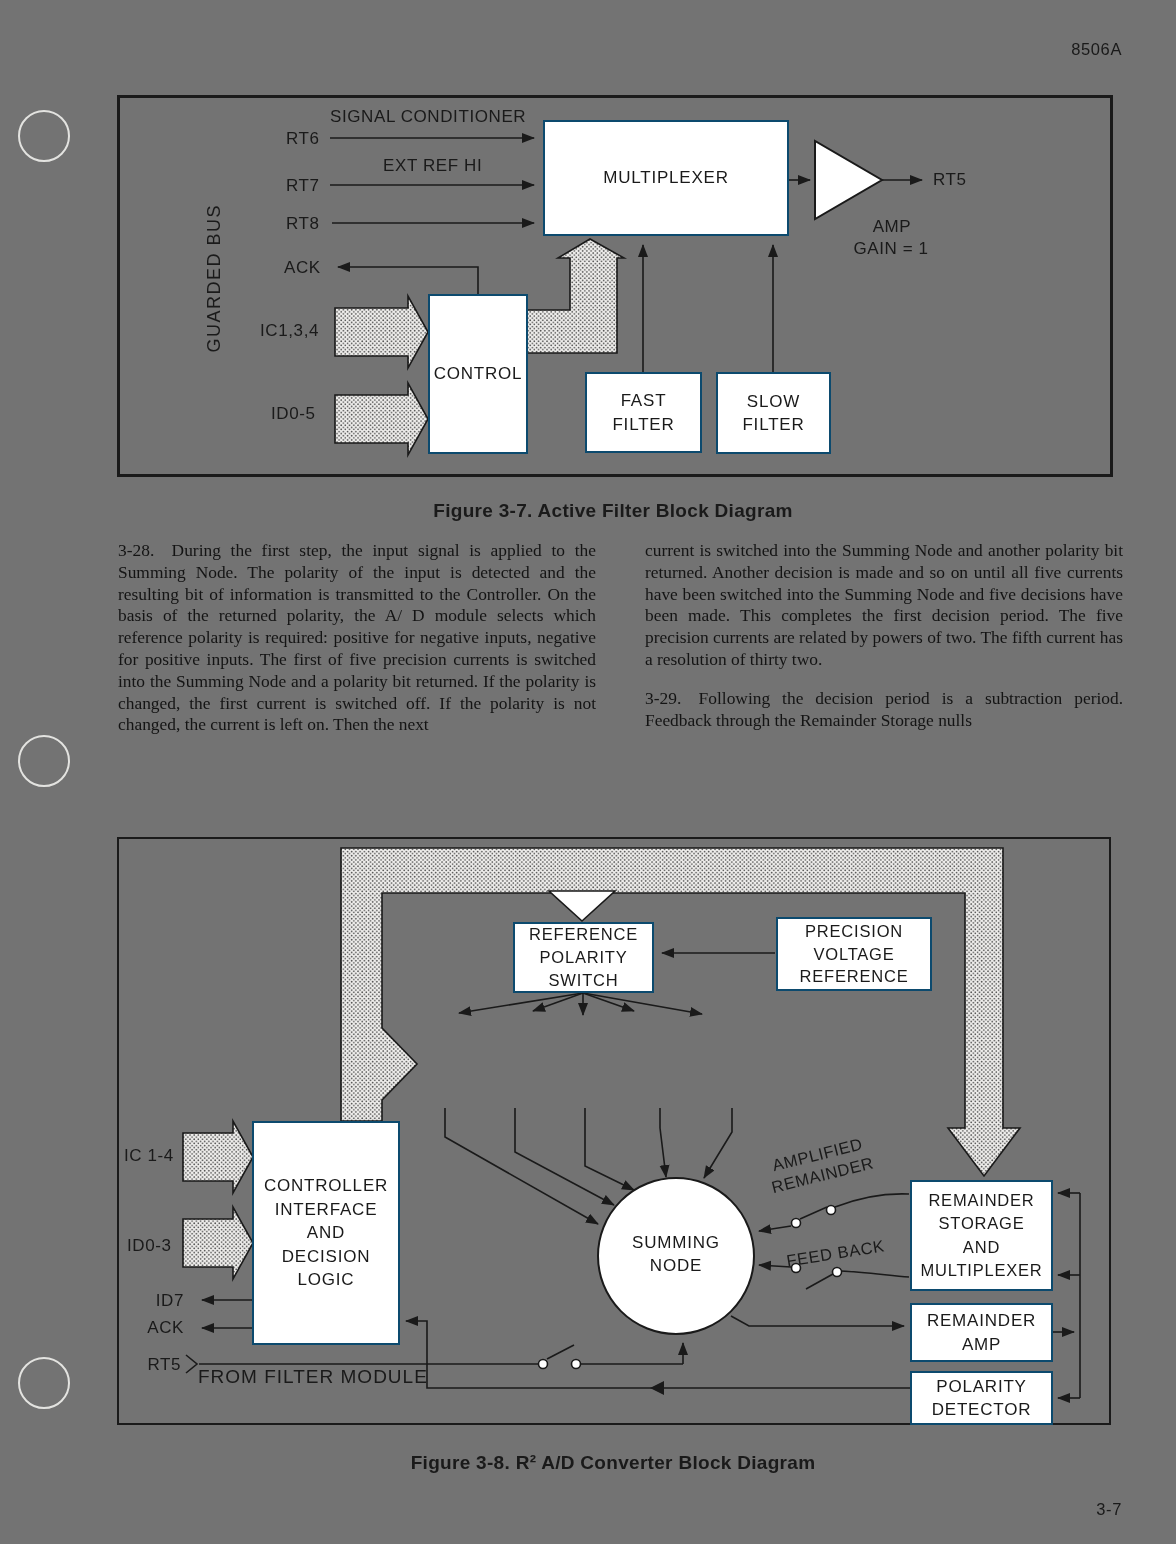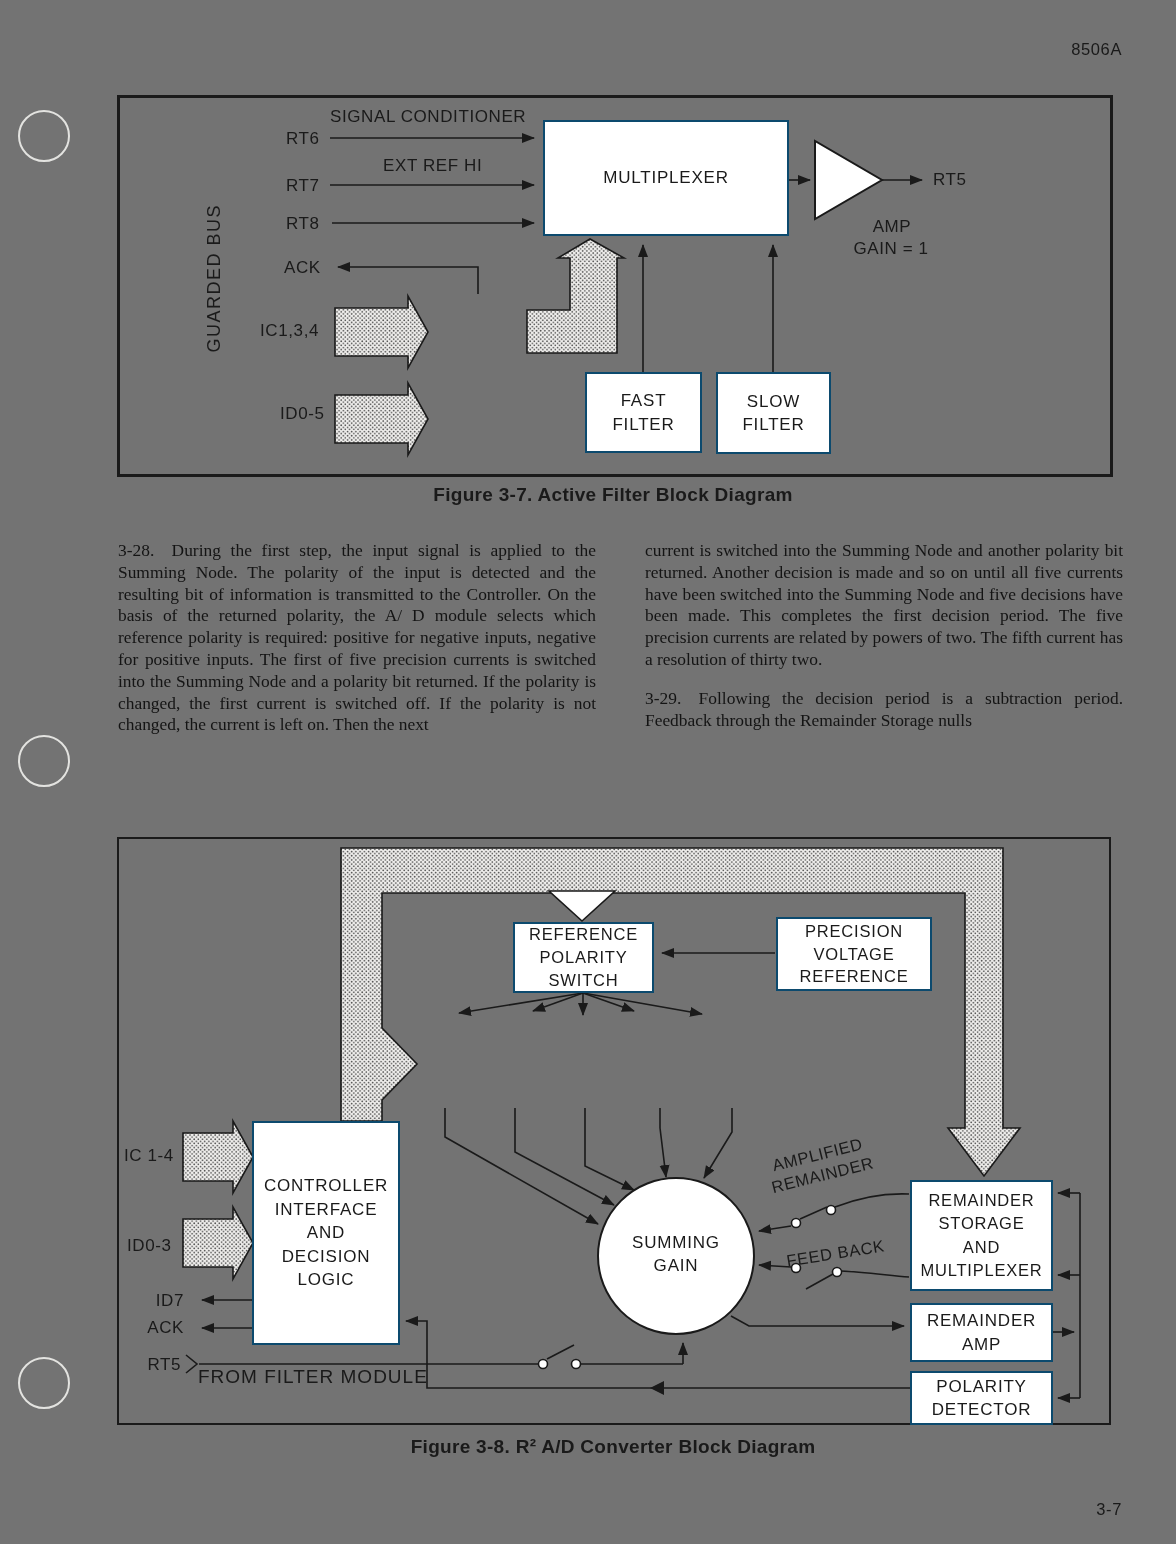--- a/index.html
+++ b/index.html
@@ -7,21 +7,21 @@
         font-family:"Liberation Sans",sans-serif;color:#1a1a1a;}
   #diagram-svg{position:absolute;left:0;top:0;z-index:1;}
   .frame{position:absolute;border:3px solid #1a1a1a;background:transparent;z-index:0;}
   .box{position:absolute;box-sizing:border-box;background:#fff;border:2px solid #0c4a6e;
        display:flex;align-items:center;justify-content:center;text-align:center;
        white-space:pre-line;font:17px/1.38 "Liberation Sans",sans-serif;
        letter-spacing:0.8px;z-index:2;}
   .lbl{position:absolute;font:17px "Liberation Sans",sans-serif;letter-spacing:0.6px;
        white-space:pre-line;z-index:2;}
   .cap{position:absolute;font:bold 19px "Liberation Sans",sans-serif;letter-spacing:0.3px;
-       text-align:center;z-index:2;}
+       text-align:center;z-index:2;margin-top:16px;}
   .col{position:absolute;width:478px;font:17.4px/21.8px "Liberation Serif",serif;
        text-align:justify;color:#141414;z-index:2;}
   .col p{margin:0 0 17px 0;}
   .rot{transform-origin:center;text-align:center;line-height:1.25;}
   .punch{position:absolute;width:48px;height:48px;border:2px solid #e3e3e0;
          border-radius:50%;z-index:0;}
   .nodetext{position:absolute;text-align:center;white-space:pre-line;z-index:2;
             font:17px/1.35 "Liberation Sans",sans-serif;letter-spacing:0.8px;}
 </style>
 </head>
@@ -131,26 +131,27 @@
   <div class="frame" style="left:117px;top:95px;width:990px;height:376px;"></div>
 
   <div class="lbl" style="left:330px;top:107px;">SIGNAL CONDITIONER</div>
   <div class="lbl" style="left:286px;top:129px;text-align:center;">RT6</div>
   <div class="lbl" style="left:383px;top:156px;">EXT REF HI</div>
   <div class="lbl" style="left:286px;top:176px;">RT7</div>
   <div class="lbl" style="left:286px;top:214px;">RT8</div>
   <div class="lbl rot" style="left:134px;top:267px;width:160px;transform:rotate(-90deg);font-size:18px;letter-spacing:1.5px;">GUARDED BUS</div>
   <div class="lbl" style="left:284px;top:258px;">ACK</div>
   <div class="lbl" style="left:260px;top:321px;">IC1,3,4</div>
-  <div class="lbl" style="left:280px;top:404px;">ID0-5</div>
+  <div class="lbl" style="left:271px;top:404px;">ID0-5</div>
   <div class="lbl" style="left:933px;top:170px;">RT5</div>
   <div class="lbl" style="left:866px;top:217px;width:52px;text-align:center;">AMP</div>
   <div class="lbl" style="left:843px;top:239px;width:80px;text-align:center;margin-left:8px;">GAIN = 1</div>
 
   <div class="box" style="left:543px;top:120px;width:246px;height:116px;">MULTIPLEXER</div>
+  <div class="box" style="left:428px;top:294px;width:100px;height:160px;">CONTROL</div>
   <div class="box" style="left:585px;top:372px;width:117px;height:81px;">FAST
 FILTER</div>
   <div class="box" style="left:716px;top:372px;width:115px;height:82px;">SLOW
 FILTER</div>
 
   <div class="cap" style="left:117px;top:484px;width:992px;">Figure 3-7. Active Filter Block Diagram</div>
 
   <div class="col" style="left:118px;top:540px;">
     <p>3-28. During the first step, the input signal is applied to the Summing Node. The polarity of the input is detected and the resulting bit of information is transmitted to the Controller. On the basis of the returned polarity, the A/ D module selects which reference polarity is required: positive for negative inputs, negative for positive inputs. The first of five precision currents is switched into the Summing Node and a polarity bit returned. If the polarity is changed, the first current is switched off. If the polarity is not changed, the current is left on. Then the next</p>
   </div>
@@ -175,21 +176,21 @@
   <div class="box" style="left:910px;top:1180px;width:143px;height:111px;font-size:16.5px;line-height:1.4;">REMAINDER
 STORAGE
 AND
 MULTIPLEXER</div>
   <div class="box" style="left:910px;top:1303px;width:143px;height:59px;">REMAINDER
 AMP</div>
   <div class="box" style="left:910px;top:1371px;width:143px;height:54px;">POLARITY
 DETECTOR</div>
 
   <div class="nodetext" style="left:616px;top:1232px;width:120px;">SUMMING
-GAIN</div>
+NODE</div>
 
   <div class="lbl" style="left:124px;top:1146px;">IC 1-4</div>
   <div class="lbl" style="left:127px;top:1236px;">ID0-3</div>
   <div class="lbl" style="left:146px;top:1291px;width:38px;text-align:right;">ID7</div>
   <div class="lbl" style="left:142px;top:1318px;width:42px;text-align:right;">ACK</div>
   <div class="lbl" style="left:141px;top:1355px;width:40px;text-align:right;">RT5</div>
   <div class="lbl" style="left:198px;top:1366px;font-size:19px;letter-spacing:1px;">FROM FILTER MODULE</div>
   <div class="lbl rot" style="left:745px;top:1144px;width:150px;transform:rotate(-14deg);font-size:16.5px;">AMPLIFIED
 REMAINDER</div>
   <div class="lbl rot" style="left:773px;top:1243px;width:125px;transform:rotate(-9deg);font-size:16.5px;">FEED BACK</div>

